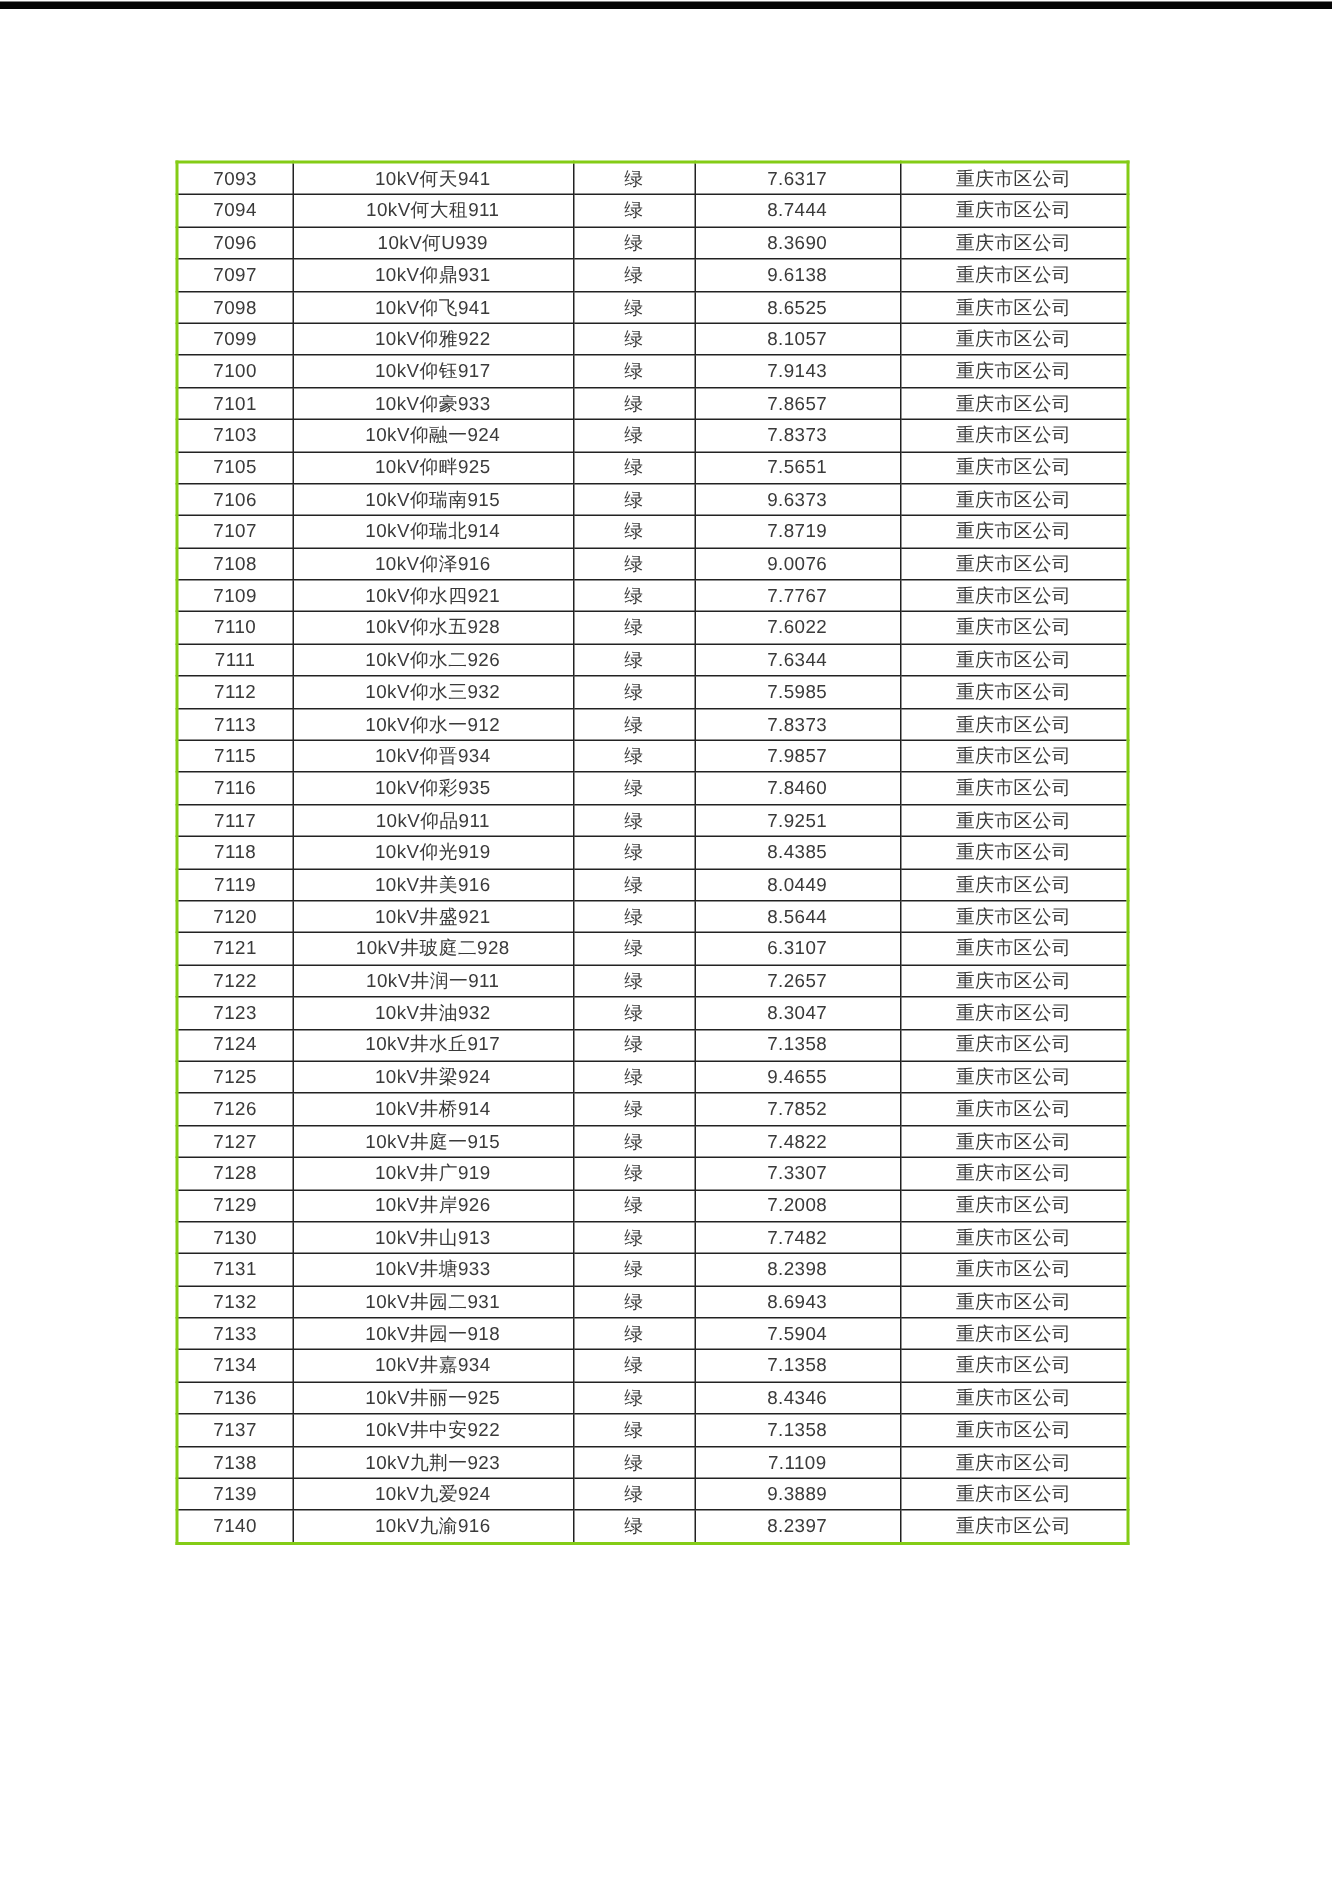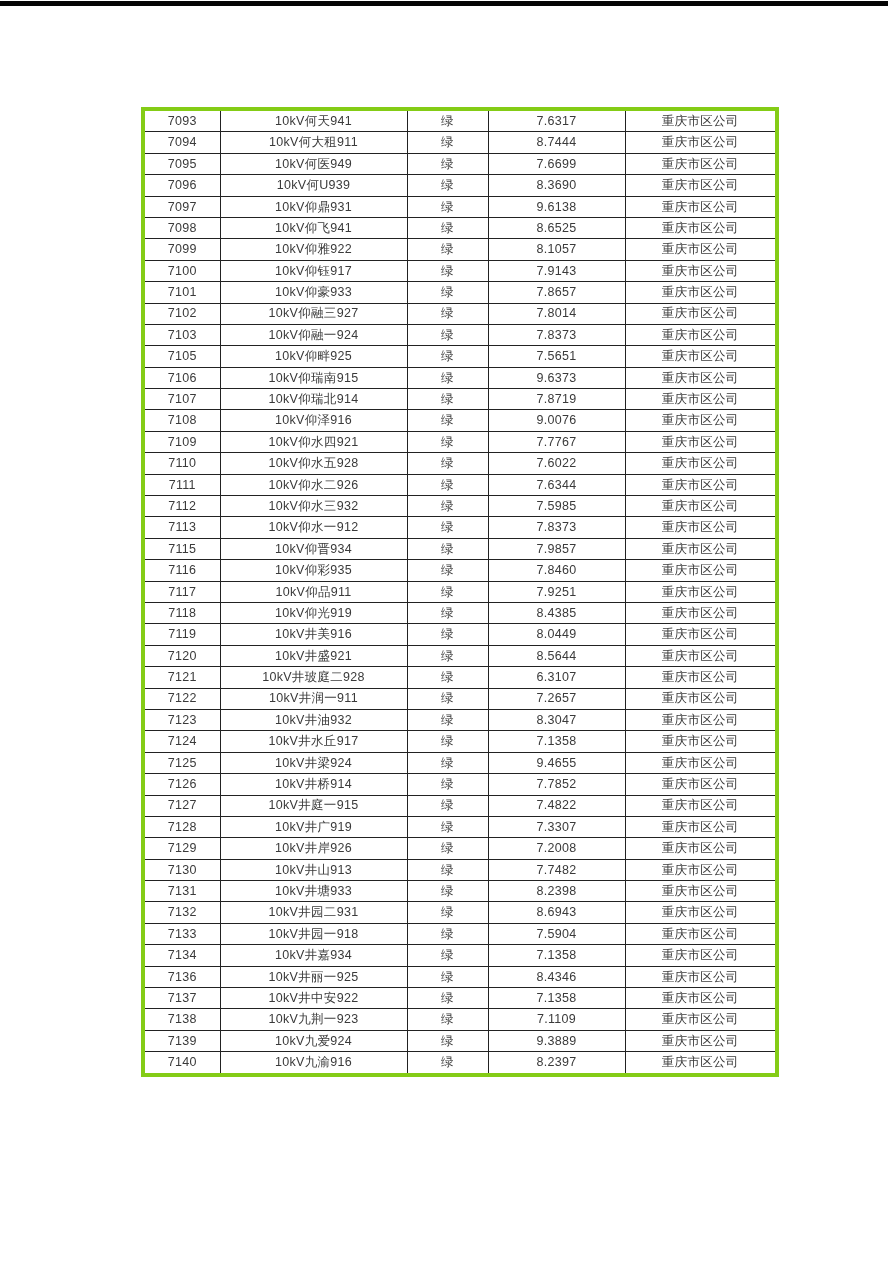--- a/index.html
+++ b/index.html
@@ -17,26 +17,26 @@
   .top-scan-bar {
     position: absolute;
     top: 1px;
     left: 0;
     width: 888px;
     height: 5px;
     background: #050505;
   }
   .doc-table {
     position: absolute;
-    left: 141px;
+    left: 117px;
     top: 107px;
     width: 635px;
     border-collapse: collapse;
     table-layout: fixed;
-    border: 4px solid #84cc16;
+    border: 2px solid #84cc16;
   }
   .doc-table td {
     border: 1px solid #222222;
     height: 20.4px;
     padding: 0;
     text-align: center;
     vertical-align: middle;
     font-size: 12.5px;
     line-height: 1;
     color: #3a3a3a;
@@ -72,27 +72,20 @@
         <td>重庆市区公司</td>
       </tr>
       <tr>
         <td>7094</td>
         <td>10kV何大租911</td>
         <td>绿</td>
         <td>8.7444</td>
         <td>重庆市区公司</td>
       </tr>
       <tr>
-        <td>7095</td>
-        <td>10kV何医949</td>
-        <td>绿</td>
-        <td>7.6699</td>
-        <td>重庆市区公司</td>
-      </tr>
-      <tr>
         <td>7096</td>
         <td>10kV何U939</td>
         <td>绿</td>
         <td>8.3690</td>
         <td>重庆市区公司</td>
       </tr>
       <tr>
         <td>7097</td>
         <td>10kV仰鼎931</td>
         <td>绿</td>
@@ -118,27 +111,20 @@
         <td>10kV仰钰917</td>
         <td>绿</td>
         <td>7.9143</td>
         <td>重庆市区公司</td>
       </tr>
       <tr>
         <td>7101</td>
         <td>10kV仰豪933</td>
         <td>绿</td>
         <td>7.8657</td>
-        <td>重庆市区公司</td>
-      </tr>
-      <tr>
-        <td>7102</td>
-        <td>10kV仰融三927</td>
-        <td>绿</td>
-        <td>7.8014</td>
         <td>重庆市区公司</td>
       </tr>
       <tr>
         <td>7103</td>
         <td>10kV仰融一924</td>
         <td>绿</td>
         <td>7.8373</td>
         <td>重庆市区公司</td>
       </tr>
       <tr>

